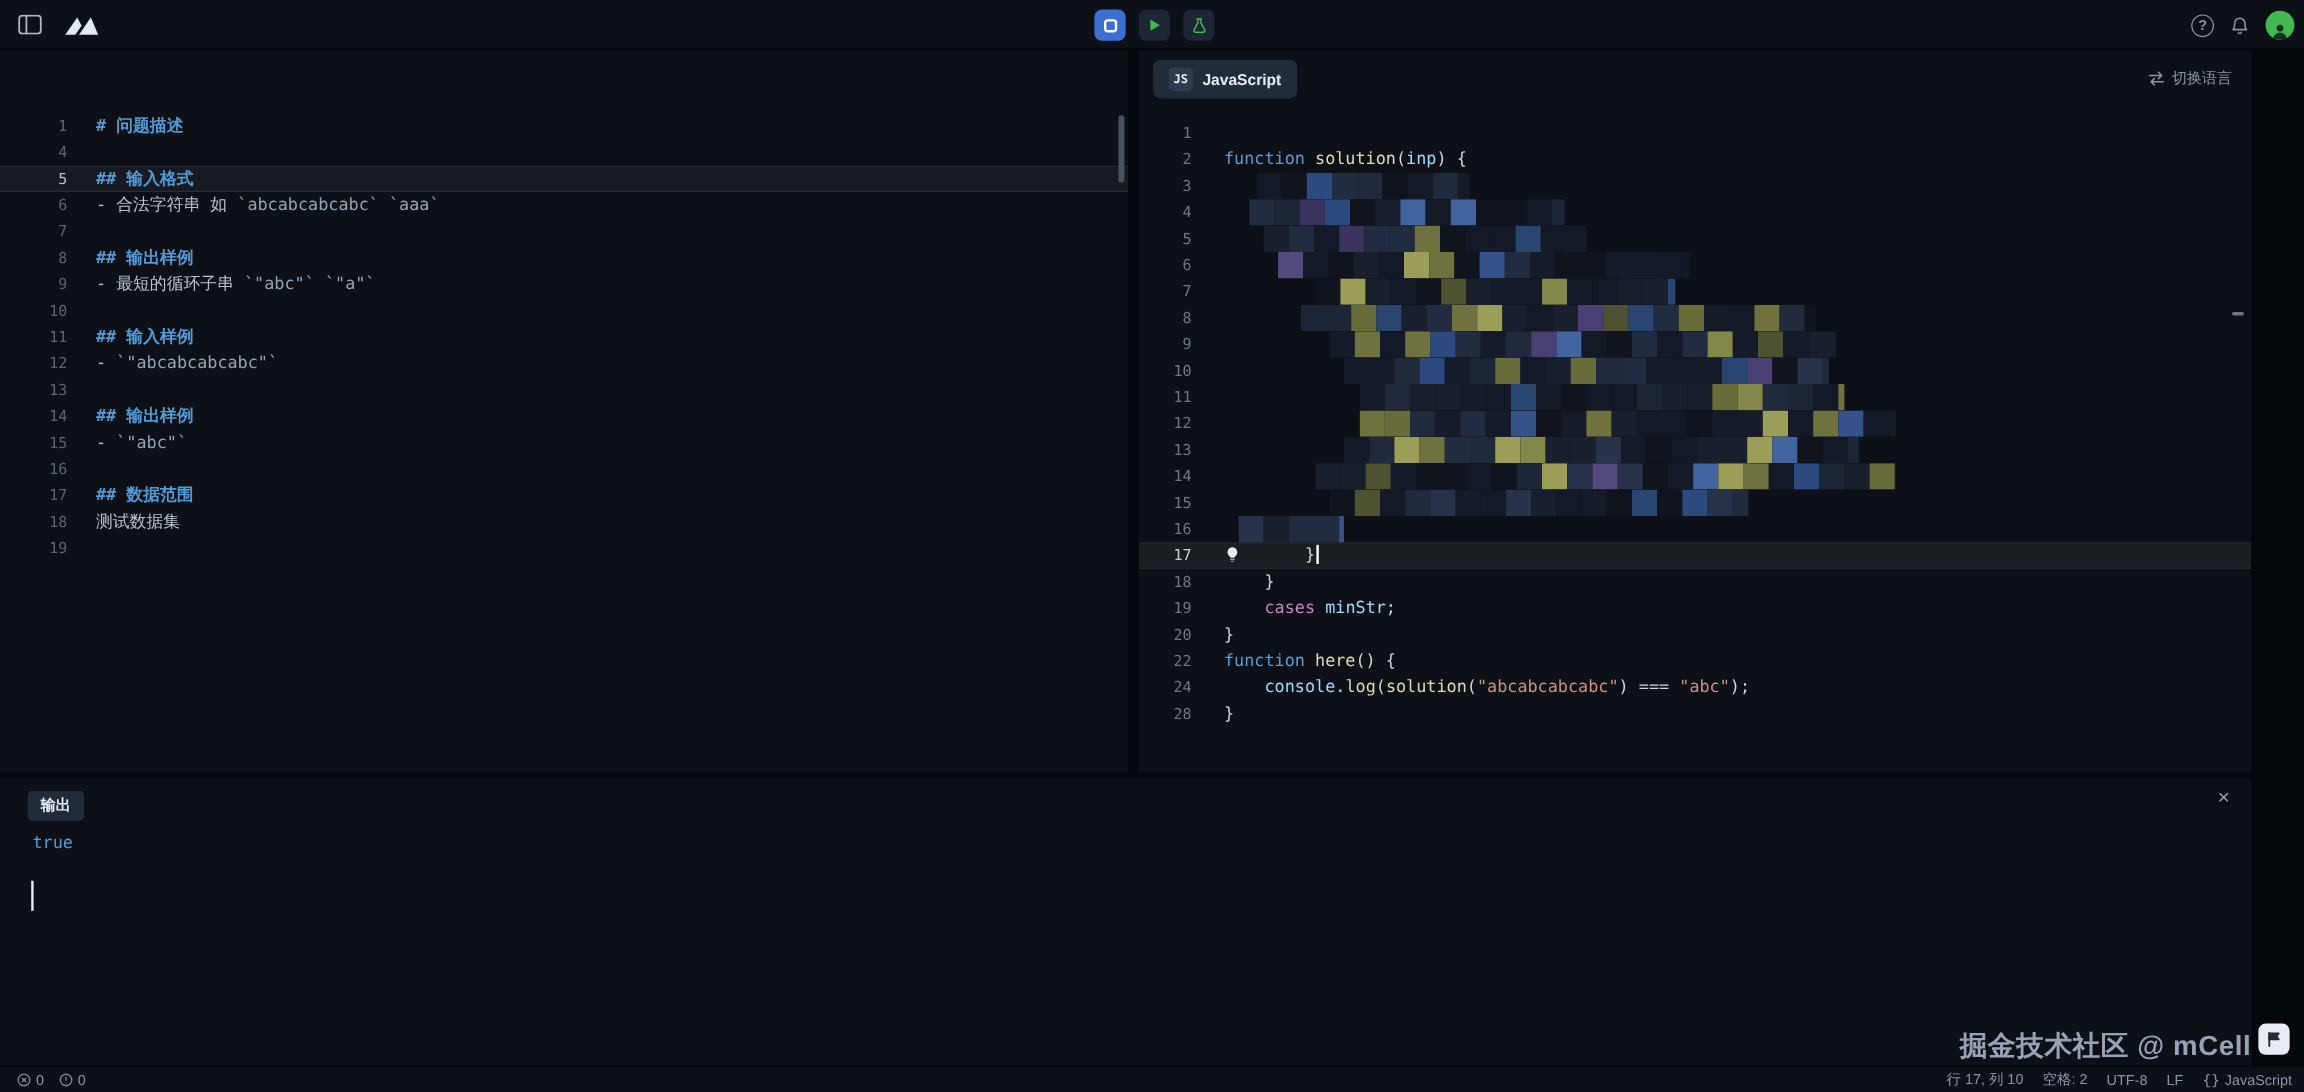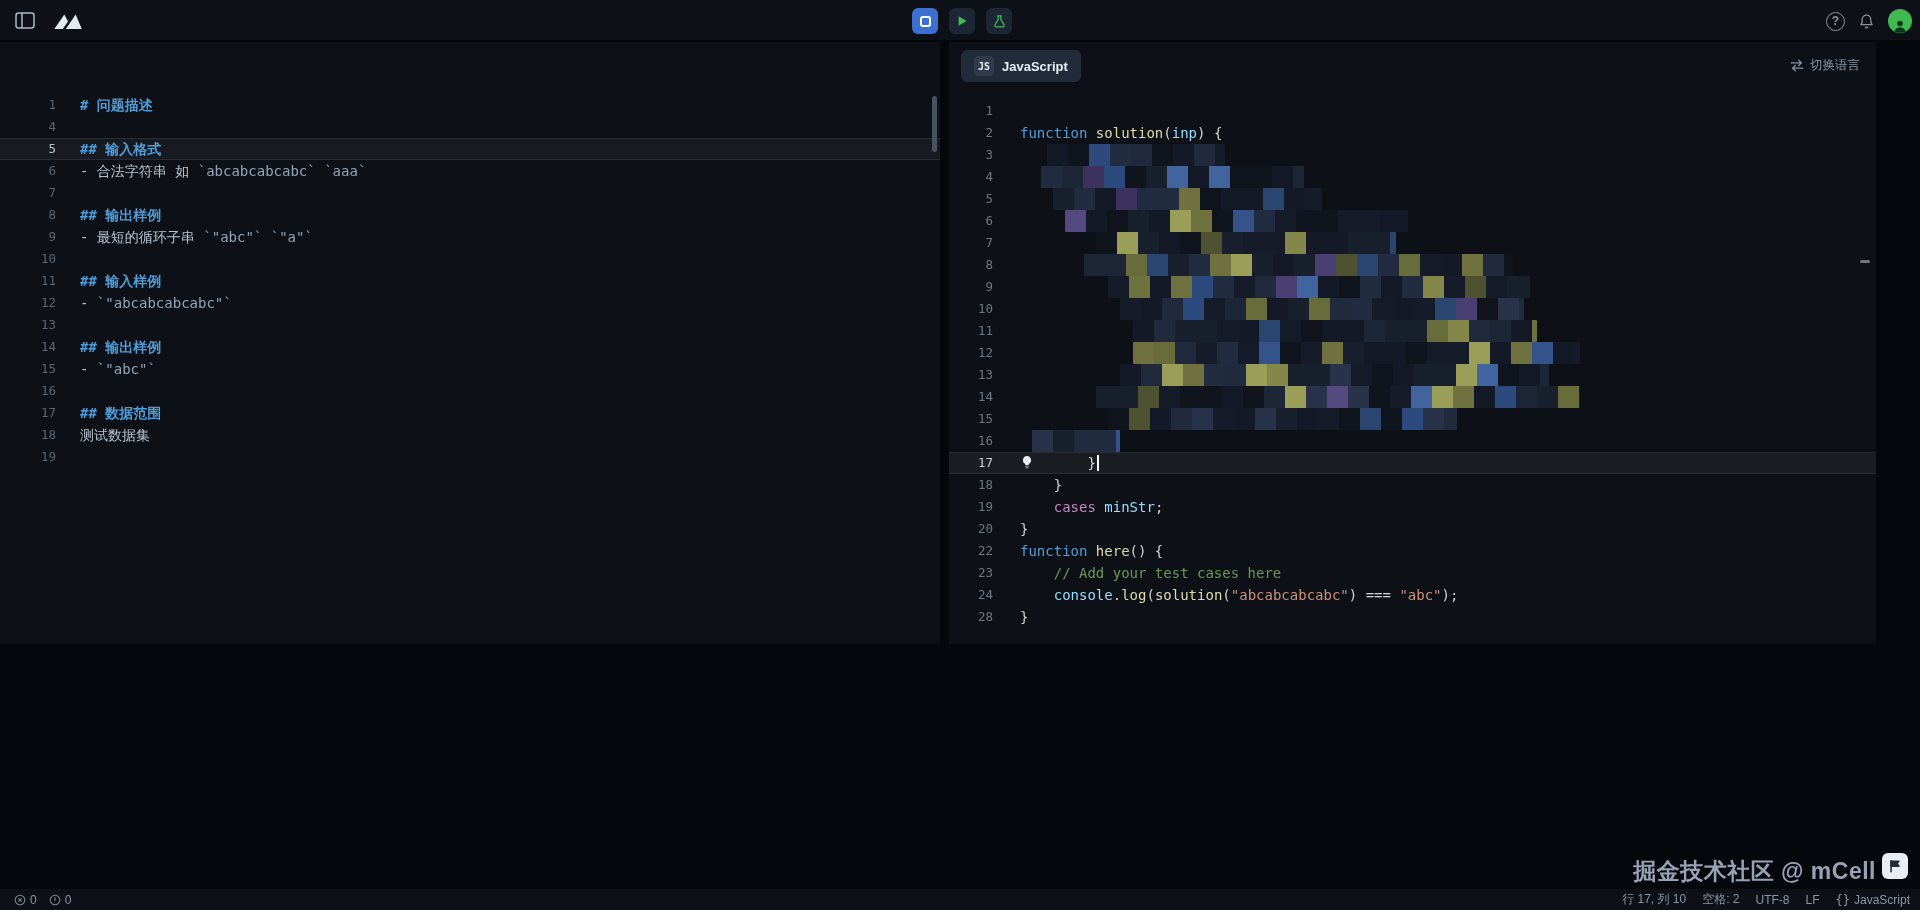--- a/index.html
+++ b/index.html
@@ -579,35 +579,37 @@
         </div>
         <div class="c-row">
           <div class="c-gutter">20</div>
           <div class="c-content"><span class="tk-pl">}</span></div>
         </div>
         <div class="c-row">
           <div class="c-gutter">22</div>
           <div class="c-content"><span class="tk-kw">function </span><span class="tk-fn">here</span><span class="tk-pl">() {</span></div>
         </div>
         <div class="c-row">
-          <div class="c-gutter">23</div>
-          <div class="c-content"><span class="tk-cm">    // Add your test cases here</span></div>
-        </div>
-        <div class="c-row">
           <div class="c-gutter">24</div>
           <div class="c-content"><span class="tk-pl">    </span><span class="tk-vr">console</span><span class="tk-pl">.</span><span class="tk-fn">log</span><span class="tk-pl">(</span><span class="tk-fn">solution</span><span class="tk-pl">(</span><span class="tk-st">"abcabcabcabc"</span><span class="tk-pl">) </span><span class="tk-op">===</span><span class="tk-pl"> </span><span class="tk-st">"abc"</span><span class="tk-pl">);</span></div>
         </div>
         <div class="c-row">
           <div class="c-gutter">28</div>
           <div class="c-content"><span class="tk-pl">}</span></div>
         </div>
       </div>
     <div class="ov-dash"></div>
   </section>
 
+  <section class="bottom-panel">
+    <div class="out-chip"><span>输出</span></div>
+    <button class="out-close"><span>×</span></button>
+    <div class="out-value mono">true</div>
+    <div class="out-caret"></div>
+  </section>
 
 
   <div class="watermark">掘金技术社区 @ mCell</div>
   <div class="wm-flag">
     <svg width="14" height="14" viewBox="0 0 16 16" fill="none" stroke="#222b38" stroke-width="1.8" stroke-linecap="round" stroke-linejoin="round">
         <path d="M3.5 14.5V2"></path>
         <path d="M3.5 2.5h9l-2.2 2.8 2.2 2.8h-9z" fill="#222b38"></path>
       </svg>
   </div>
 

